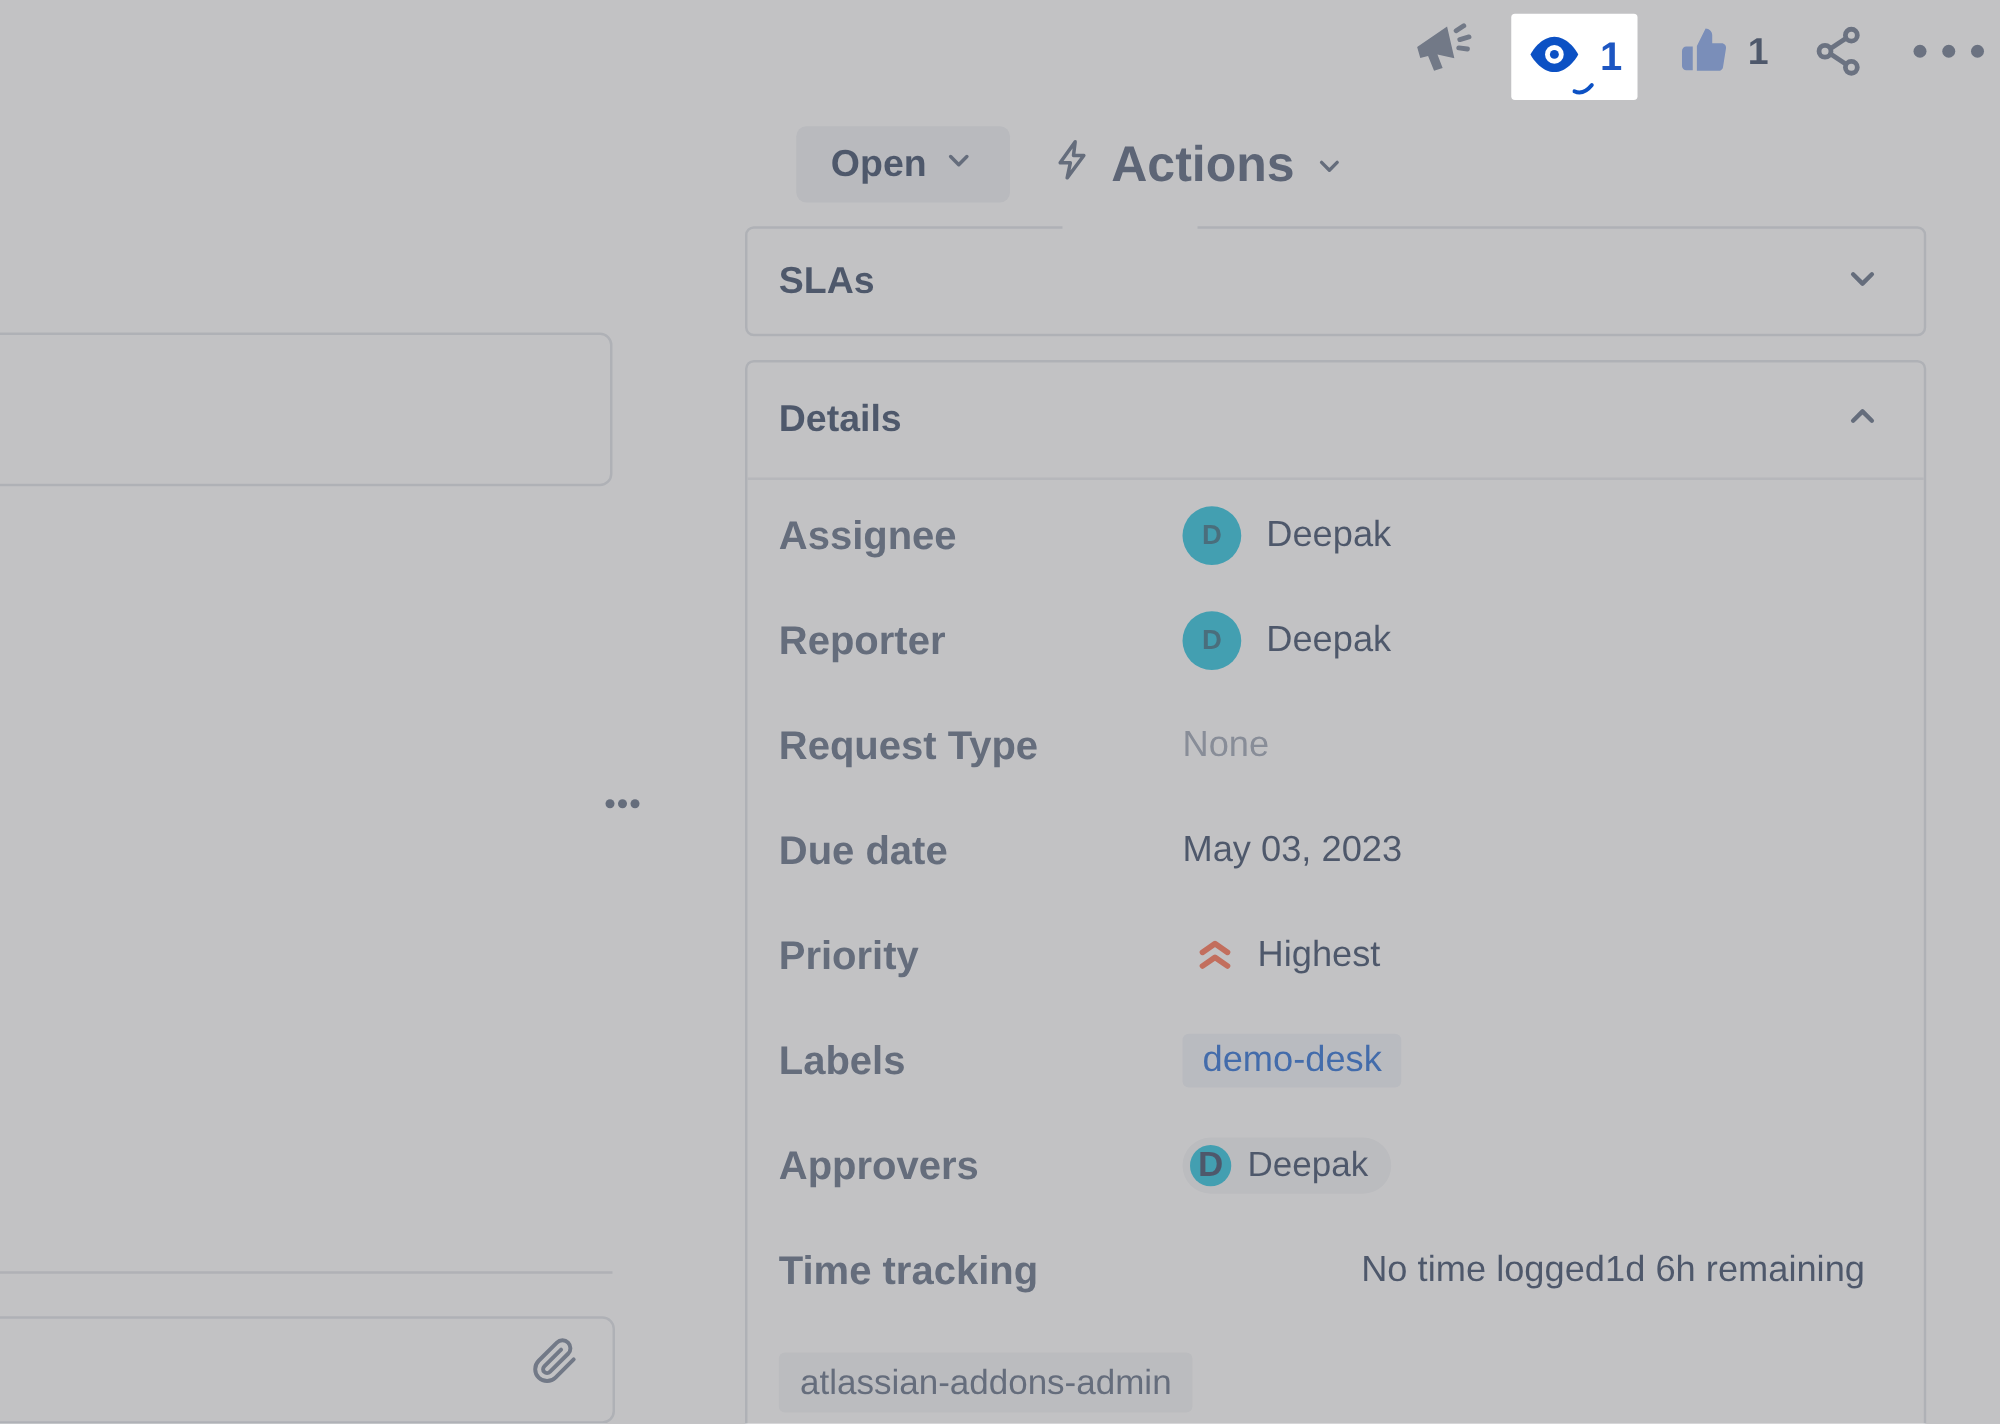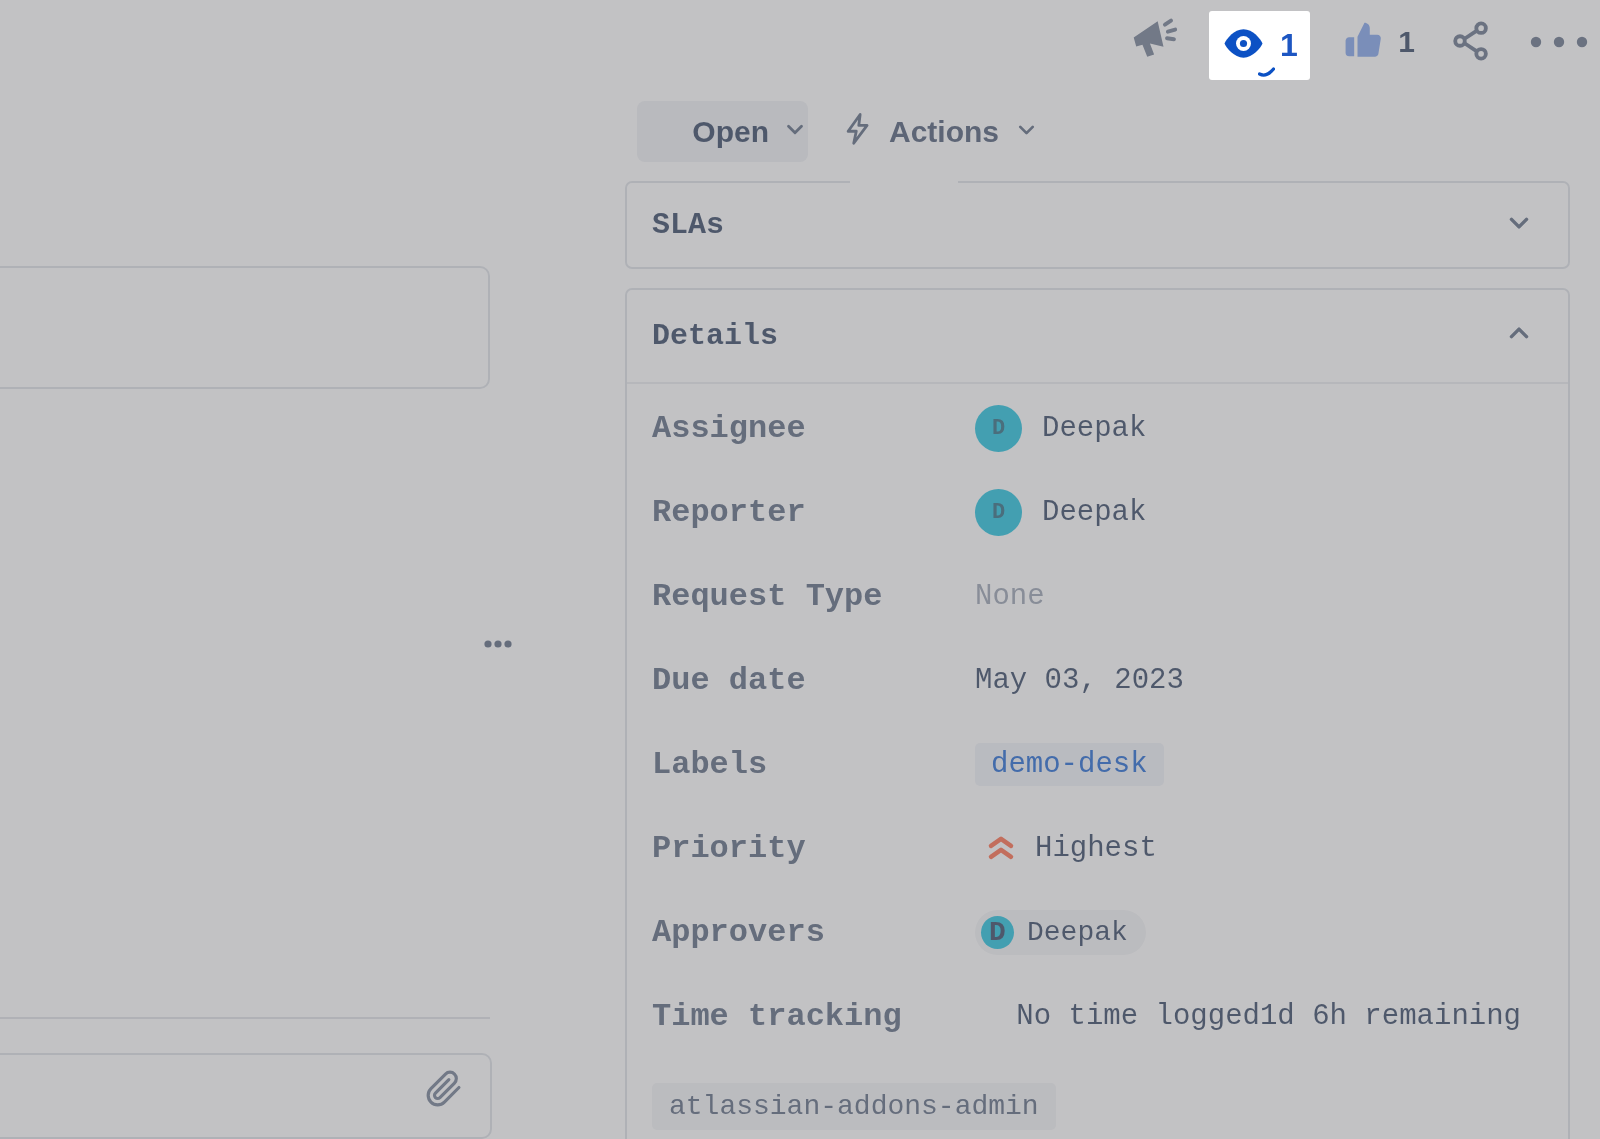--- a/index.html
+++ b/index.html
@@ -18,27 +18,27 @@
   
   .hicon{position:absolute;display:flex;align-items:center;justify-content:center;cursor:pointer;}
   .megaphone{left:1130px;top:18px;width:52px;height:48px;}
   .like-group{left:1338px;top:18px;width:80px;height:48px;gap:13px;}
   .count{font-size:30px;font-weight:700;color:#172B4D;}
   .share{left:1448px;top:20px;width:46px;height:46px;}
   .hdots{left:1528px;top:34px;width:62px;height:18px;}
 
   
   .open-btn{position:absolute;left:637px;top:101px;width:171px;height:61px;background:#ECEEF2;
-            border-radius:8px;display:flex;align-items:center;justify-content:flex-end;gap:13px;cursor:pointer;}
+            border-radius:8px;display:flex;align-items:center;justify-content:center;gap:13px;cursor:pointer;}
   .open-btn span{font-size:30px;font-weight:700;color:#172B4D;}
   .actions-btn{position:absolute;left:842px;top:103px;height:58px;display:flex;align-items:center;gap:15px;cursor:pointer;}
-  .actions-btn span{font-size:30px;font-weight:600;color:#344563;}
-
-  
-  .panel{position:absolute;left:625px;width:945px;background:#fff;border:2px solid #D9DDE3;border-radius:7px;box-sizing:border-box;z-index:1;font-family:Liberation Mono, monospace;}
+  .actions-btn span{font-size:40px;font-weight:600;color:#344563;}
+
+  
+  .panel{position:absolute;left:596px;width:945px;background:#fff;border:2px solid #D9DDE3;border-radius:7px;box-sizing:border-box;z-index:1;}
   .panel.slas{top:181px;height:88px;}
   .panel.details{top:288px;height:880px;}
   .panel-header{position:relative;display:flex;align-items:center;height:84px;padding:0 25px;cursor:pointer;}
   .panel.details .panel-header{height:92px;}
   .panel-title{font-size:30px;font-weight:700;color:#172B4D;}
   .panel-chev{position:absolute;right:34px;top:50%;transform:translateY(-50%);}
   .details-divider{position:absolute;left:0;right:0;top:92px;height:2px;background:#E6E8EC;}
   .border-gap-patch{position:absolute;left:850px;top:177px;width:108px;height:9px;background:#fff;z-index:2;}
 
   .rows{position:absolute;left:0;right:0;top:96px;}
@@ -211,40 +211,40 @@
       </div>
 
       <div class="frow">
         <div class="flabel">Due date</div>
         <div class="fvalue">
           <span>May 03, 2023</span>
         </div>
       </div>
 
       <div class="frow">
-        <div class="flabel">Labels</div>
-        <div class="fvalue">
-          <span class="tag-chip">demo-desk</span>
-        </div>
-      </div>
-
-      <div class="frow">
         <div class="flabel">Priority</div>
         <div class="fvalue">
           <span class="prio-ico">
             <svg width="32" height="30" viewBox="0 0 24 22" fill="none" stroke="#FF5630" stroke-width="3.4" stroke-linecap="round" stroke-linejoin="round">
               <path d="M4.5 9.4 L12 4.2 L19.5 9.4"></path>
               <path d="M4.5 17.6 L12 12.4 L19.5 17.6"></path>
             </svg>
           </span>
           <span>Highest</span>
         </div>
       </div>
 
       <div class="frow">
+        <div class="flabel">Labels</div>
+        <div class="fvalue">
+          <span class="tag-chip">demo-desk</span>
+        </div>
+      </div>
+
+      <div class="frow">
         <div class="flabel">Approvers</div>
         <div class="fvalue">
           <span class="user-chip">
             <span class="av av33">D</span>
             <span>Deepak</span>
           </span>
         </div>
       </div>
 
       <div class="frow">

